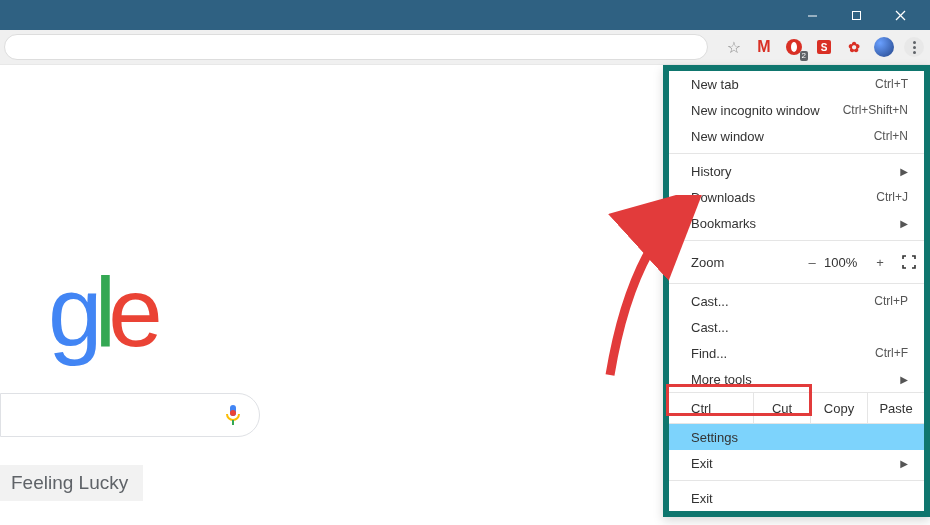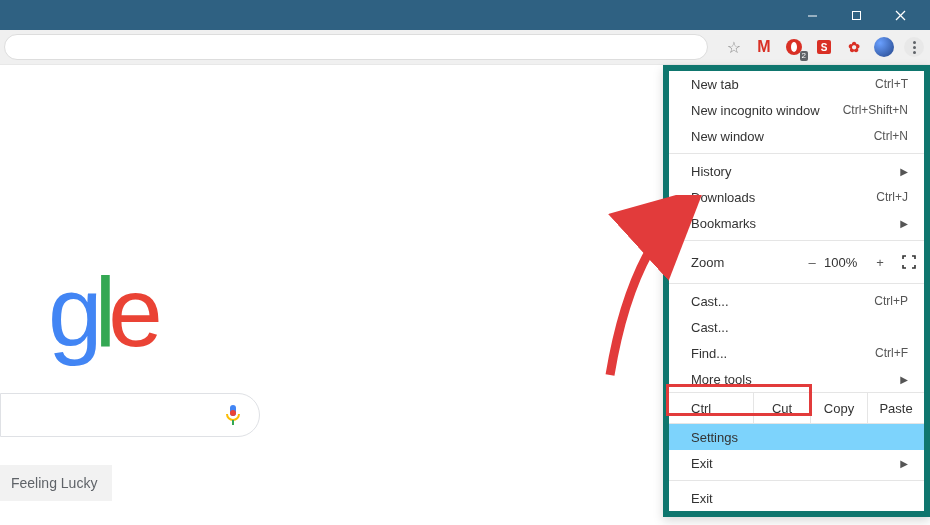--- a/index.html
+++ b/index.html
@@ -27,21 +27,21 @@
   .content-inner{position:relative;height:100%;border-top:1px solid #e8e8e8;}
   
   .logo{position:absolute;left:0;top:198px;font-family:Arial,sans-serif;font-weight:400;font-size:98px;letter-spacing:-8px;line-height:1;padding-left:48px;}
   .logo .g1{color:#4285F4;}
   .logo .l {color:#34A853;}
   .logo .e {color:#EA4335;}
   
   .search{position:absolute;left:0;top:328px;width:260px;height:44px;border:1px solid #dfe1e5;border-top-right-radius:22px;border-bottom-right-radius:22px;background:#fff;display:flex;align-items:center;justify-content:flex-end;padding-right:18px;box-sizing:border-box;}
   .mic svg{display:block;}
   
-  .lucky{position:absolute;left:0;top:400px;height:36px;padding:0 14px 0 10px;background:#f2f2f2;border:1px solid #f2f2f2;color:#5f6368;font-size:14px;display:flex;align-items:center;}
+  .lucky{position:absolute;left:0;top:400px;height:36px;padding:0 14px 0 10px;background:#f2f2f2;border:1px solid #f2f2f2;color:#5f6368;font-size:19px;display:flex;align-items:center;}
   
   .menu{position:absolute;right:0;top:0;width:255px;background:#fff;border:6px solid #0f766e;box-shadow:0 4px 10px rgba(0,0,0,.15);font-size:13px;color:#333;}
   .mi{display:flex;align-items:center;justify-content:space-between;height:26px;padding:0 16px 0 22px;white-space:nowrap;}
   .mi .short{color:#555;font-size:12px;}
   .mi .arw{color:#555;font-size:10px;}
   .mi.hl{background:#7dd3fc;}
   .sep{height:1px;background:#e5e5e5;margin:4px 0;}
   .zoom-row{display:flex;align-items:center;height:34px;padding:0 8px 0 22px;}
   .zoom-row .lbl{flex:1;}
   .zoom-row .zm{width:24px;text-align:center;color:#555;}

